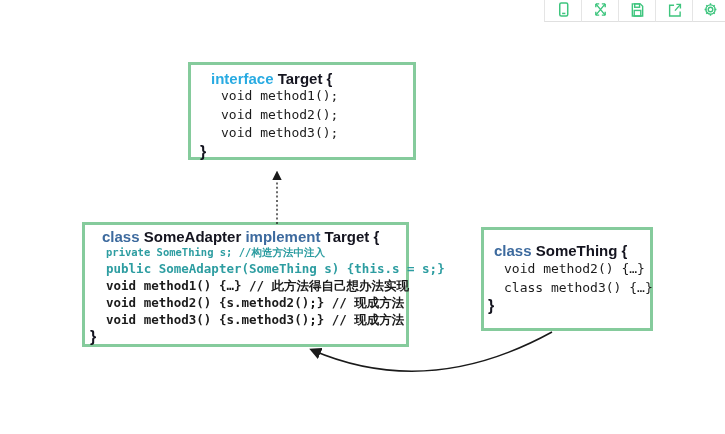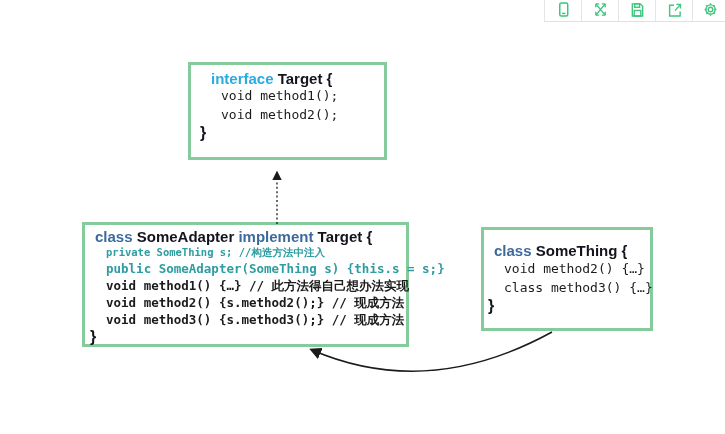--- a/index.html
+++ b/index.html
@@ -33,27 +33,27 @@
   .kw-cyan{color:#29ABE2;}
   .kw-blue{color:#3D6A9E;}
   .code{
     font-family:"DejaVu Sans Mono", monospace;font-size:12.5px;line-height:17px;
     color:#1b1b1b;white-space:nowrap;
   }
   .teal{color:#2D9DA1;}
   .sm{font-size:10.5px;line-height:15px;}
   .close-brace{font-weight:bold;font-size:16px;color:#14141f;line-height:18px;}
 
-  #target-box{left:188px;top:62px;width:199px;height:98px;padding-top:5px;}
+  #target-box{left:188px;top:62px;width:228px;height:98px;padding-top:5px;}
   #target-box .box-header{margin-left:20px;}
   #target-box .code{margin-left:30px;font-size:13px;line-height:18.5px;}
   #target-box .close-brace{margin-left:9px;}
 
   #adapter-box{left:82px;top:222px;width:327px;height:125px;padding-top:3px;}
-  #adapter-box .box-header{margin-left:10px;}
+  #adapter-box .box-header{margin-left:17px;}
   #adapter-box .code{margin-left:21px;font-weight:bold;}
   #adapter-box .close-brace{margin-left:5px;}
 
   #something-box{left:481px;top:227px;width:172px;height:104px;padding-top:12px;}
   #something-box .box-header{margin-left:10px;}
   #something-box .code{margin-left:20px;font-size:13px;line-height:19px;}
   #something-box .close-brace{margin-left:4px;}
 
   
   .caption{
@@ -115,20 +115,21 @@
   </div>
 
 
   <div id="target-box" class="gbox">
     <div class="box-header">
       <span class="kw-cyan">interface</span>
       <span>Target {</span>
     </div>
     <div class="code">void method1();</div>
     <div class="code">void method2();</div>
+    <div class="code">void method3();</div>
     <div class="close-brace">}</div>
   </div>
 
   <div id="adapter-box" class="gbox">
     <div class="box-header">
       <span class="kw-blue">class</span>
       <span>SomeAdapter</span>
       <span class="kw-blue">implement</span>
       <span>Target {</span>
     </div>

